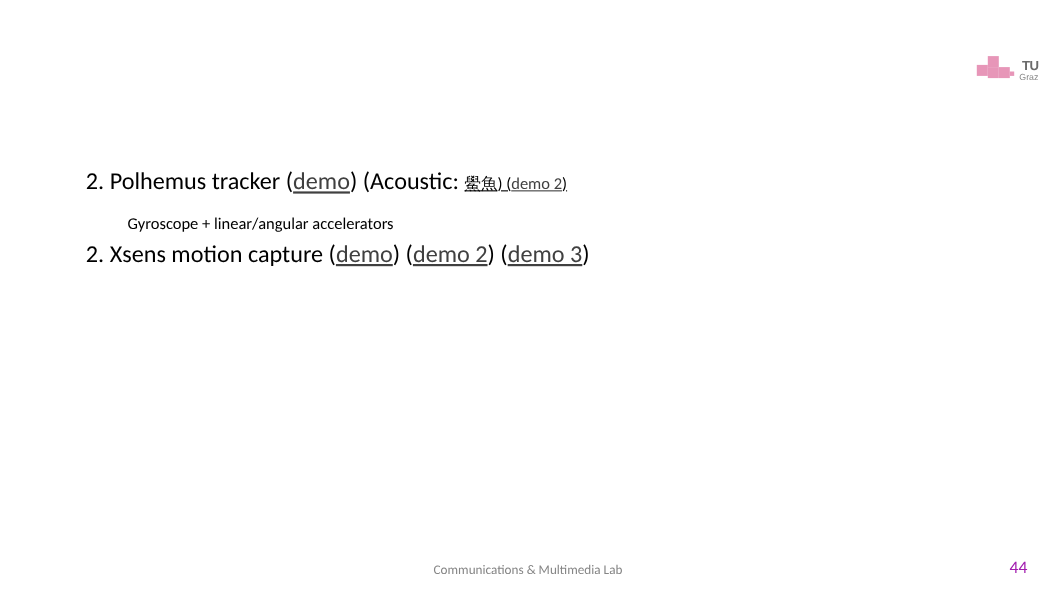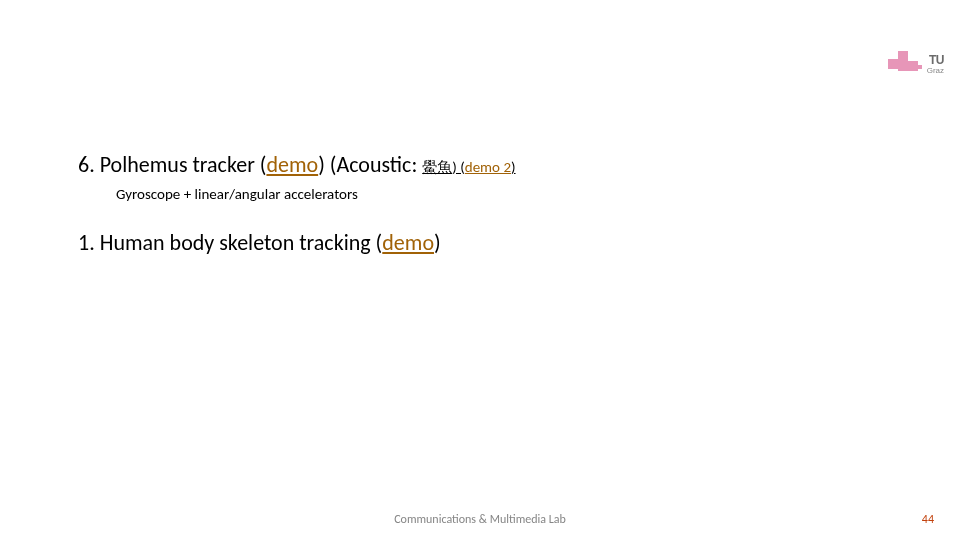--- a/index.html
+++ b/index.html
@@ -66,48 +66,48 @@
   font-size: 22px;
   line-height: 1.36;
   color: #000;
 }
 .row { white-space: nowrap; }
 .indent1 { padding-left: 20px; }
 .note {
   font-size: 15px;
   padding-left: 58px;
   line-height: 1.3;
-  margin-top: 5px;
+  margin-top: 15px;
   margin-bottom: 2px;
 }
 .small {
   font-size: 15px;
   text-decoration: underline;
 }
 .link {
-  color: #a16207;
+  color: #404040;
   text-decoration: underline;
   cursor: pointer;
 }
 .gap { height: 22px; }
 .footer-center {
   position: absolute;
   bottom: 14px;
   left: 0;
   width: 960px;
   text-align: center;
   font-size: 12px;
   color: #868686;
 }
 .footer-right {
   position: absolute;
   bottom: 14px;
   right: 26px;
-  font-size: 12px;
-  color: #c2410c;
+  font-size: 16px;
+  color: #a21caf;
   text-align: center;
 }
 </style>
 </head>
 <body>
 
 <div class="slide">
 
   <div class="logo">
     <div class="logo-shape">
@@ -118,32 +118,32 @@
       <div class="logo-block lb5"></div>
     </div>
     <div class="logo-text">TU</div>
     <div class="logo-sub">Graz</div>
   </div>
 
   <div class="content">
 
 
     <div class="row indent1">
-      <span>6. Polhemus tracker  (</span><span class="link">demo</span><span>) (Acoustic: </span><span class="small">鱟魚</span><span class="small">) (</span><span class="link small">demo 2</span><span class="small">)</span>
+      <span>2. Polhemus tracker  (</span><span class="link">demo</span><span>) (Acoustic: </span><span class="small">鱟魚</span><span class="small">) (</span><span class="link small">demo 2</span><span class="small">)</span>
     </div>
 
     <div class="note">Gyroscope + linear/angular accelerators</div>
 
+    <div class="row indent1">
+      <span>2. Xsens motion capture (</span><span class="link">demo</span><span>)  (</span><span class="link">demo 2</span><span>) (</span><span class="link">demo 3</span><span>)</span>
+    </div>
 
     <div class="gap"></div>
 
 
-    <div class="row indent1">
-      <span>1.  Human body skeleton tracking  (</span><span class="link">demo</span><span>)</span>
-    </div>
 
 
 
 
   </div>
 
   <div class="footer-center">Communications &amp; Multimedia Lab</div>
   <div class="footer-right">44</div>
 
 </div>

